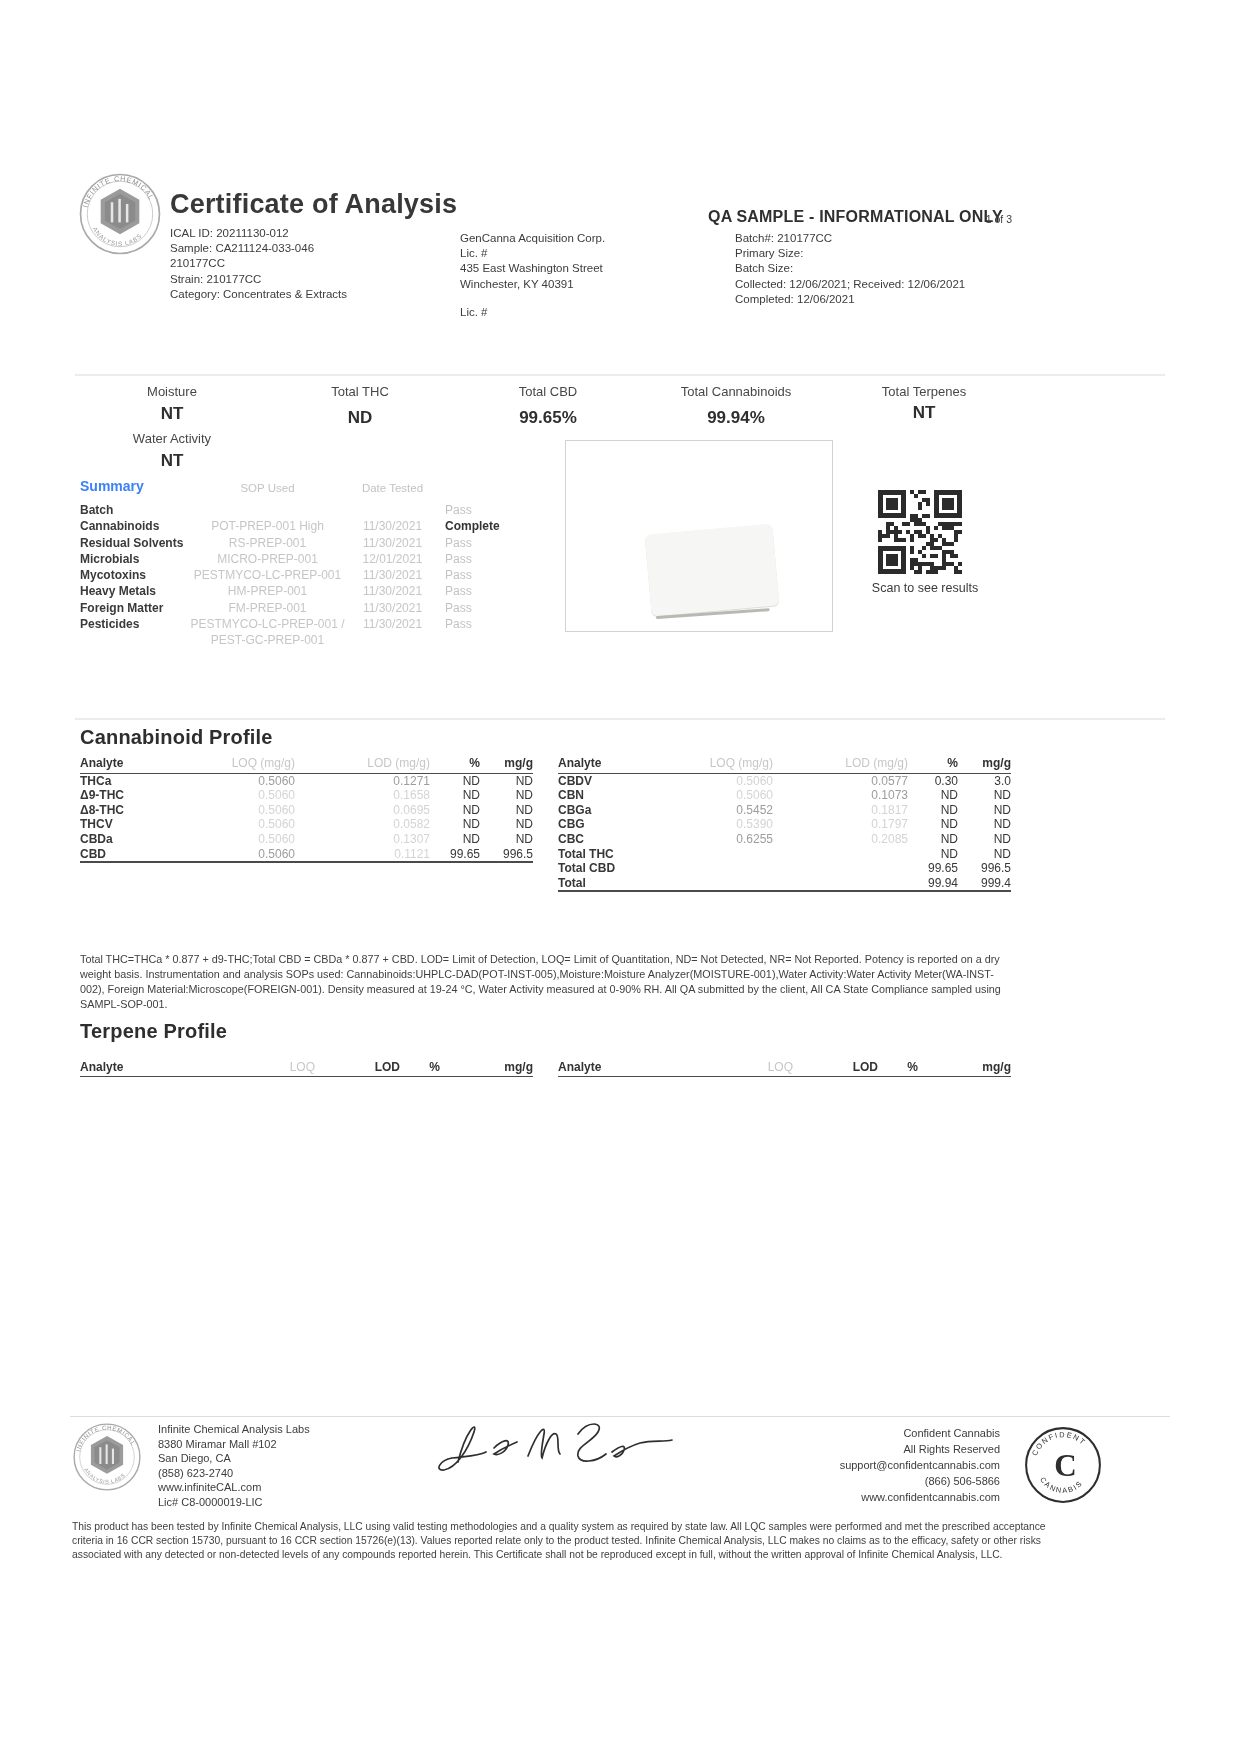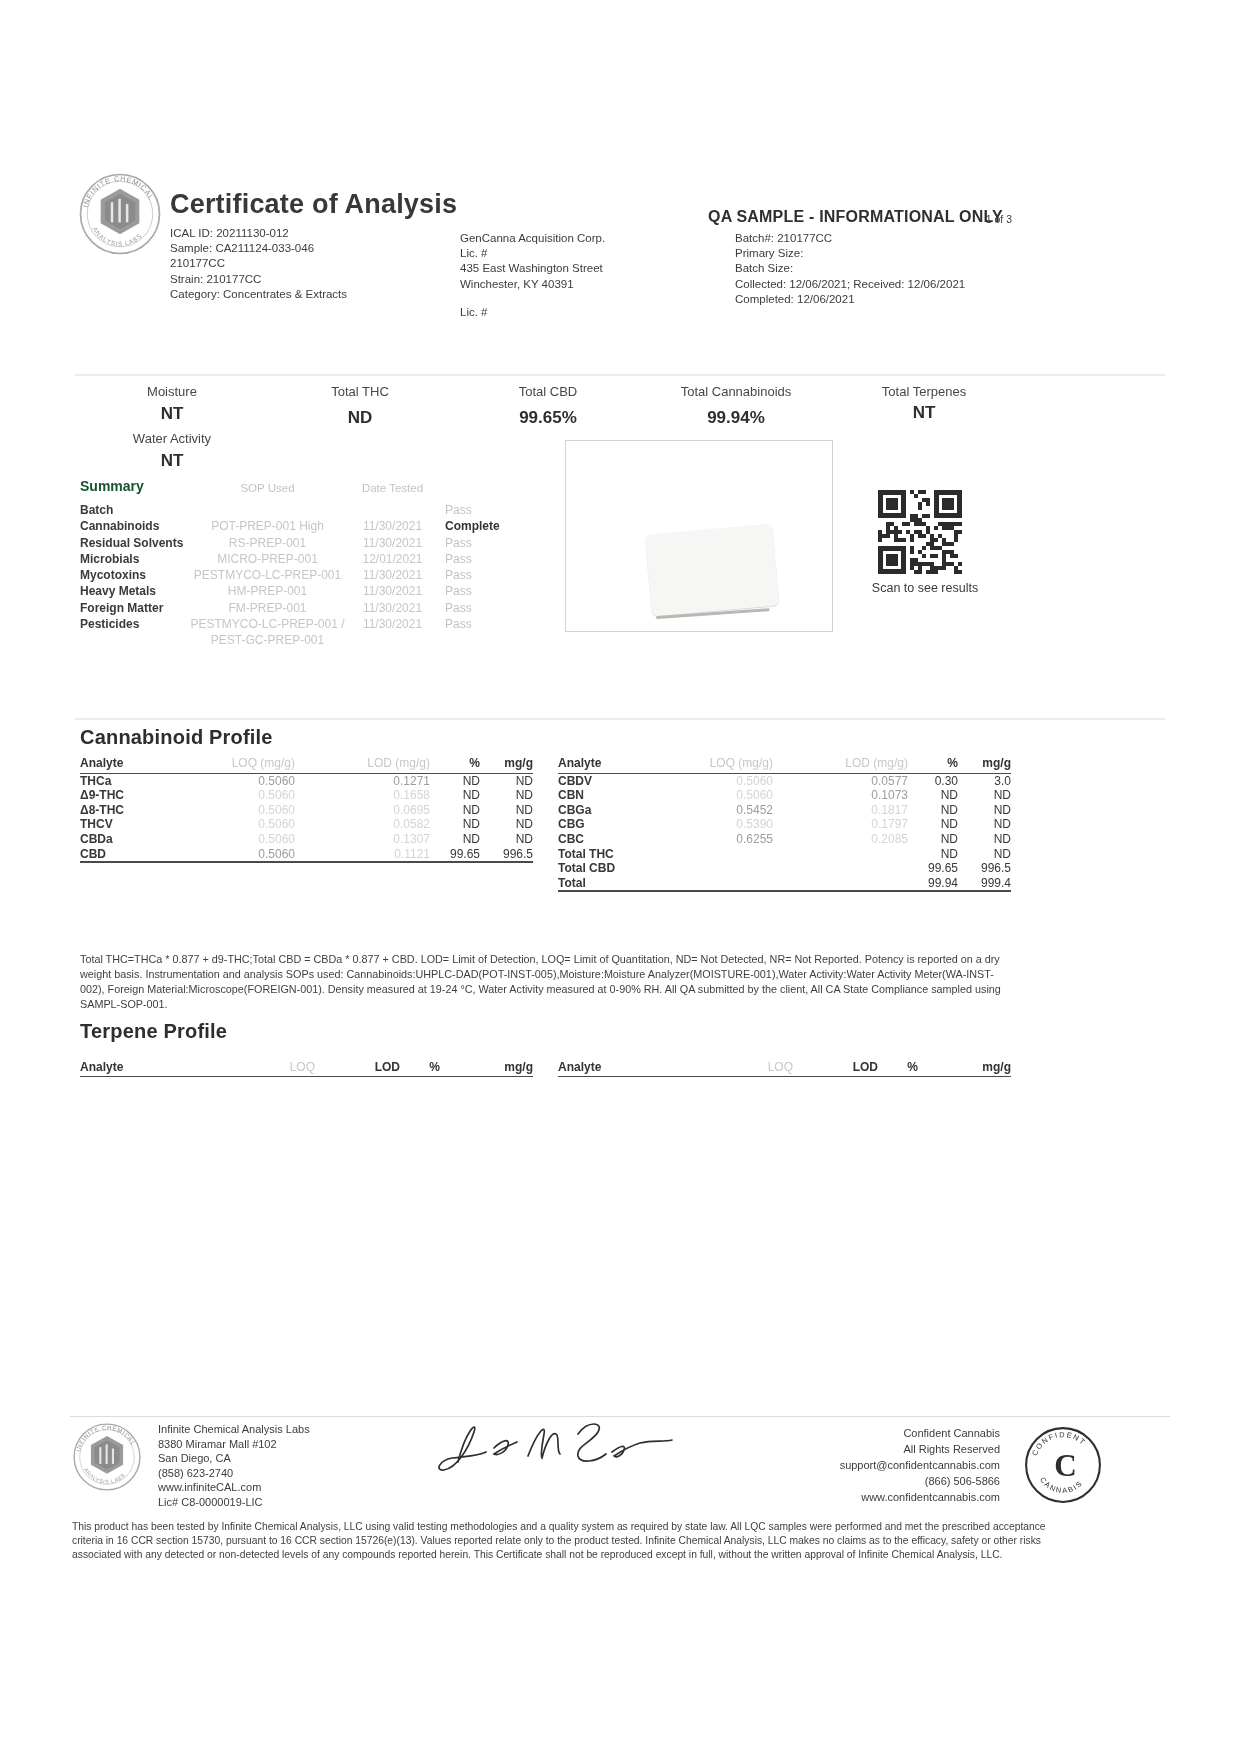--- a/index.html
+++ b/index.html
@@ -16,21 +16,21 @@
   
   .rule{background:#ececec;height:2px;}
   .stats{display:flex;width:940px;}
   .stat{width:20%;text-align:center;}
   .stat .lbl{font-size:13px;color:#474747;}
   .stat .val{font-size:17px;font-weight:700;color:#2f2f2f;margin-top:5px;}
   .stat .lbl2{font-size:13px;color:#474747;margin-top:7px;}
 
   
   .sumgrid{display:grid;grid-template-columns:105px 165px 85px 75px;font-size:12px;}
-  .sum-title{font-size:14px;font-weight:700;color:#14532d;align-self:end;}
+  .sum-title{font-size:14px;font-weight:700;color:#3b82f6;align-self:end;}
   .sum-h{font-size:11.5px;color:#c3c3c3;text-align:center;align-self:end;}
   .srow{display:grid;grid-template-columns:105px 165px 85px 75px;font-size:12px;line-height:16.3px;}
   .s-name{color:#3a3a3a;font-weight:600;}
   .s-sop{color:#c6c6c6;text-align:center;}
   .s-date{color:#c6c6c6;text-align:center;}
   .s-status{color:#c3c3c3;padding-left:10px;}
   .s-status.dark{color:#343434;font-weight:600;}
 
   
   .photo{width:266px;height:190px;border:1px solid #d2d2d2;background:#fff;}

